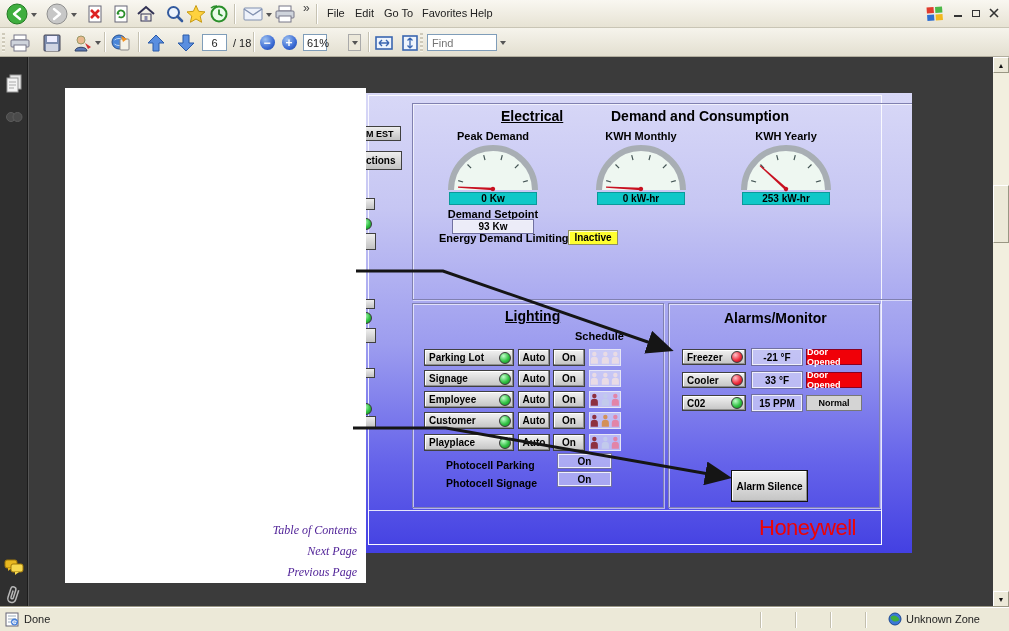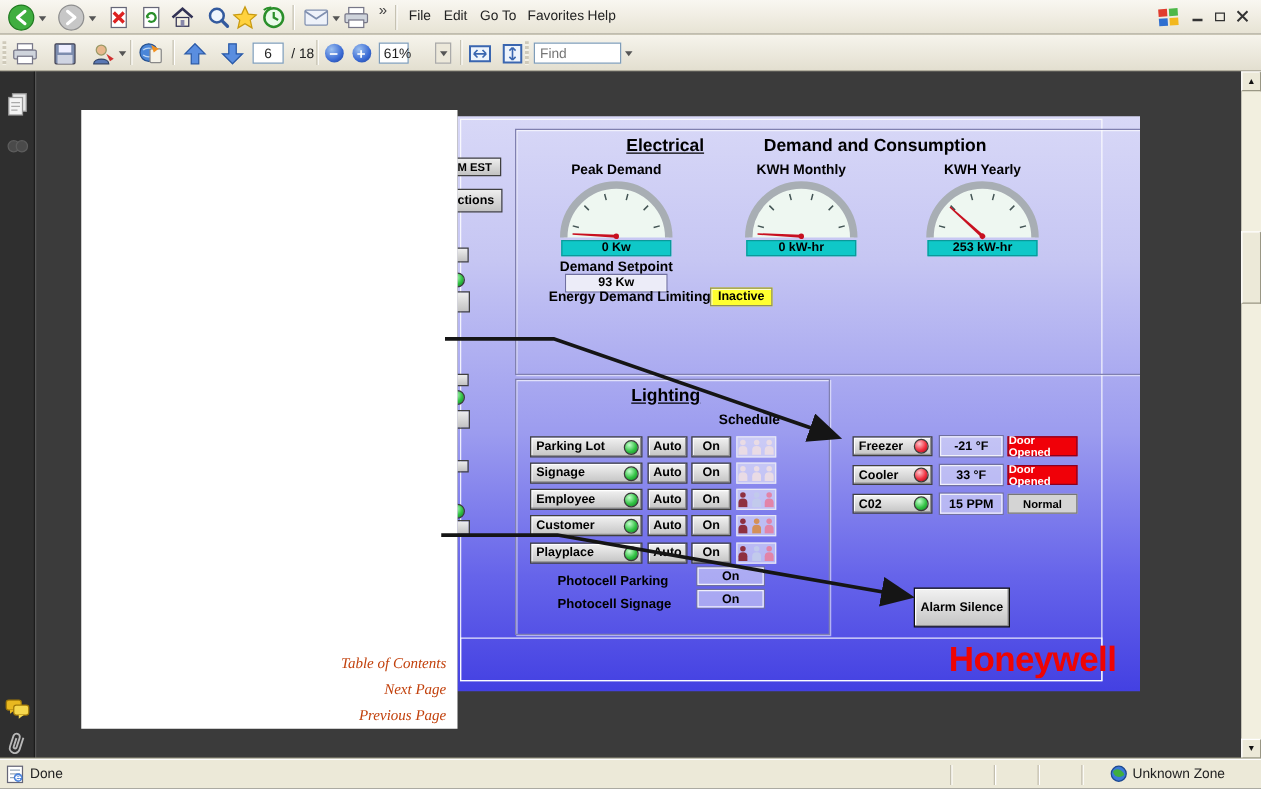--- a/index.html
+++ b/index.html
@@ -45,21 +45,21 @@
   
   #statusbar { left:0; top:607px; width:1009px; height:24px; background:#ece9d8; border-top:1px solid #fff; box-shadow:0 -1px 0 #9a9784; z-index:10; }
   .status-sep { position:absolute; top:4px; width:1px; height:16px; background:#c3bfae; box-shadow:1px 0 0 #fff; }
   .status-text { position:absolute; top:5px; font-size:11px; color:#222; }
 
   
   #whitepanel { left:65px; top:88px; width:301px; height:495px; background:#fff; z-index:2; }
   .annot { position:absolute; right:11px; text-align:right; font-family:"Liberation Serif", serif;
     font-size:13.5px; line-height:17px; color:#1c1c30; }
   .doclink { position:absolute; right:9px; text-align:right; font-family:"Liberation Serif", serif;
-    font-style:italic; font-size:12px; color:#c2410c; cursor:pointer; }
+    font-style:italic; font-size:12px; color:#4c1d95; cursor:pointer; }
 
   
   #hmi { left:366px; top:93px; width:546px; height:460px; overflow:hidden; z-index:1;
     background:linear-gradient(180deg,#d8d8f7 0%,#c6c6f3 25%,#9c9cef 55%,#6664ea 80%,#4340e2 100%); }
   #hmi-frame { left:2px; top:2px; width:514px; height:450px; border:1px solid rgba(255,255,255,.85); }
   .panel { position:absolute; border:1px solid #8080b0; box-shadow:inset 1px 1px 0 rgba(255,255,255,.65), 1px 1px 0 rgba(255,255,255,.55); }
   .hmi-title { position:absolute; font-weight:bold; font-size:14px; color:#000; }
   .hbtn { background:linear-gradient(#f2f2f2,#c4c4c4); border:1px solid #404040;
     box-shadow:inset -1px -1px 0 #8f8f8f, inset 1px 1px 0 #fff;
     font-weight:bold; font-size:10px; color:#000; display:flex; align-items:center; }
@@ -81,21 +81,21 @@
   .sched-m1 .person:nth-of-type(2) { color:#c2caec; }
   .sched-m2 .person:nth-of-type(2) { color:#d49058; }
   .sched-m1 .person:nth-of-type(3), .sched-m2 .person:nth-of-type(3) { color:#e284a8; }
   .teal-bar { position:absolute; width:88px; height:13px; background:#0fc8c8; border:1px solid #0a9a9a;
     font-weight:bold; font-size:10px; color:#000; display:flex; align-items:center; justify-content:center; }
   .glabel { position:absolute; width:120px; text-align:center; font-weight:bold; font-size:11px; color:#000; }
   .partial-box { position:absolute; background:linear-gradient(#eee,#c2c2c2); border:1px solid #404040; }
 
   #honeywell { position:absolute; left:2px; top:417px; width:514px; height:35px; border:1px solid rgba(255,255,255,.85);
     display:flex; align-items:center; }
-  #honeywell span { position:absolute; left:390px; font-weight:bold; font-size:28px; letter-spacing:-0.5px; color:#ee0404;
+  #honeywell span { position:absolute; left:390px; font-weight:normal; font-size:22px; letter-spacing:-0.5px; color:#ee0404;
     font-family:"Liberation Sans", sans-serif; }
 
   #callouts { position:absolute; left:0; top:0; width:1009px; height:631px; pointer-events:none; z-index:30; }
 </style>
 </head>
 <body>
 
 <div id="screen">
 
   <div id="menubar" class="abs">
@@ -482,20 +482,23 @@
           <circle cx="4.5" cy="2.8" r="2.3" fill="currentColor"></circle>
           <path d="M0.8,13 L0.8,9 Q0.8,5.8 4.5,5.8 Q8.2,5.8 8.2,9 L8.2,13 Z" fill="currentColor"></path>
         </svg>
       </div>
 
     <span class="abs" style="left:80px;top:366px;font-weight:bold;font-size:10.5px">Photocell Parking</span>
     <span class="valbox" style="left:192px;top:361px;width:53px;height:14px">On</span>
     <span class="abs" style="left:80px;top:384px;font-weight:bold;font-size:10.5px">Photocell Signage</span>
     <span class="valbox" style="left:192px;top:379px;width:53px;height:14px">On</span>
 
+    <div class="panel" style="left:302px;top:210px;width:212px;height:205px">
+      <span class="hmi-title" style="left:55px;top:6px">Alarms/Monitor</span>
+    </div>
 
     <div class="hbtn abs" style="left:316px;top:256px;width:64px;height:16px;padding-left:4px;justify-content:space-between">
         <span>Freezer</span>
         <span class="led led-red" style="margin-right:2px"></span>
       </div>
     <span class="valbox" style="left:386px;top:256px;width:50px;height:16px">-21 °F</span>
     <span class="badge badge-alarm" style="left:440px;top:256px;width:56px;height:16px">Door Opened</span>
 
     <div class="hbtn abs" style="left:316px;top:279px;width:64px;height:16px;padding-left:4px;justify-content:space-between">
         <span>Cooler</span>

